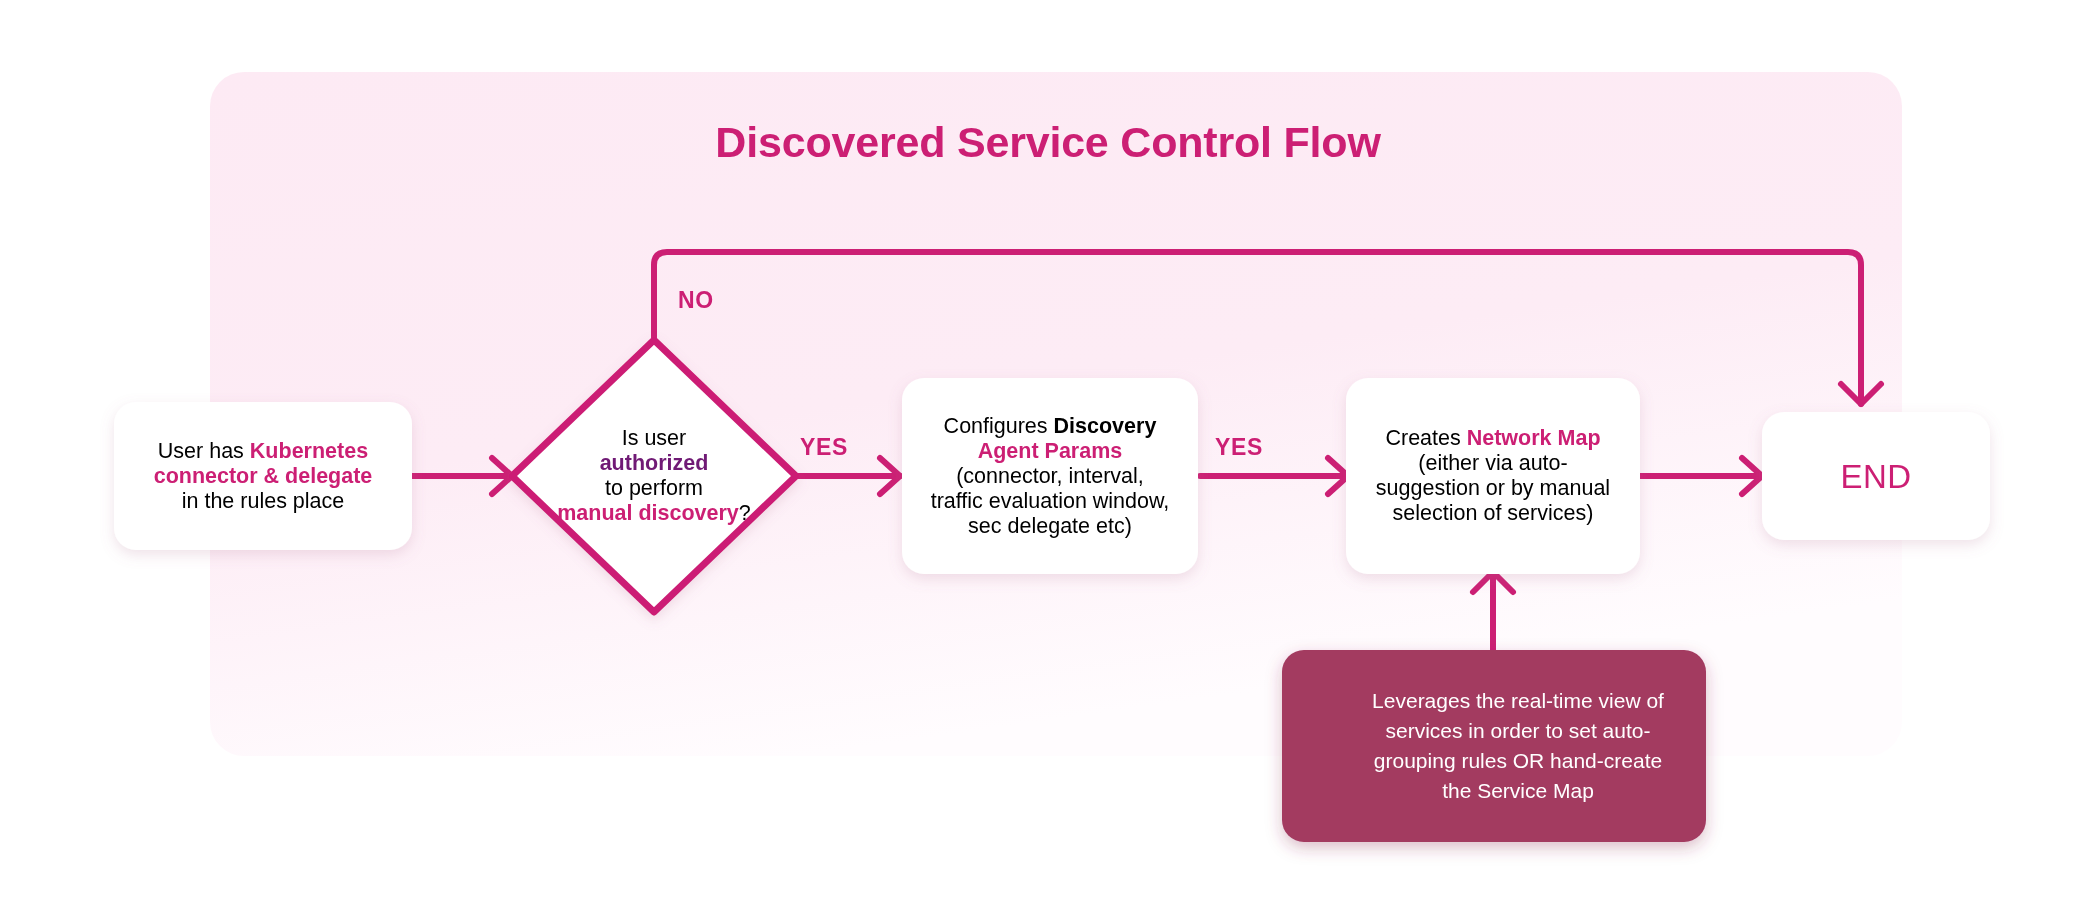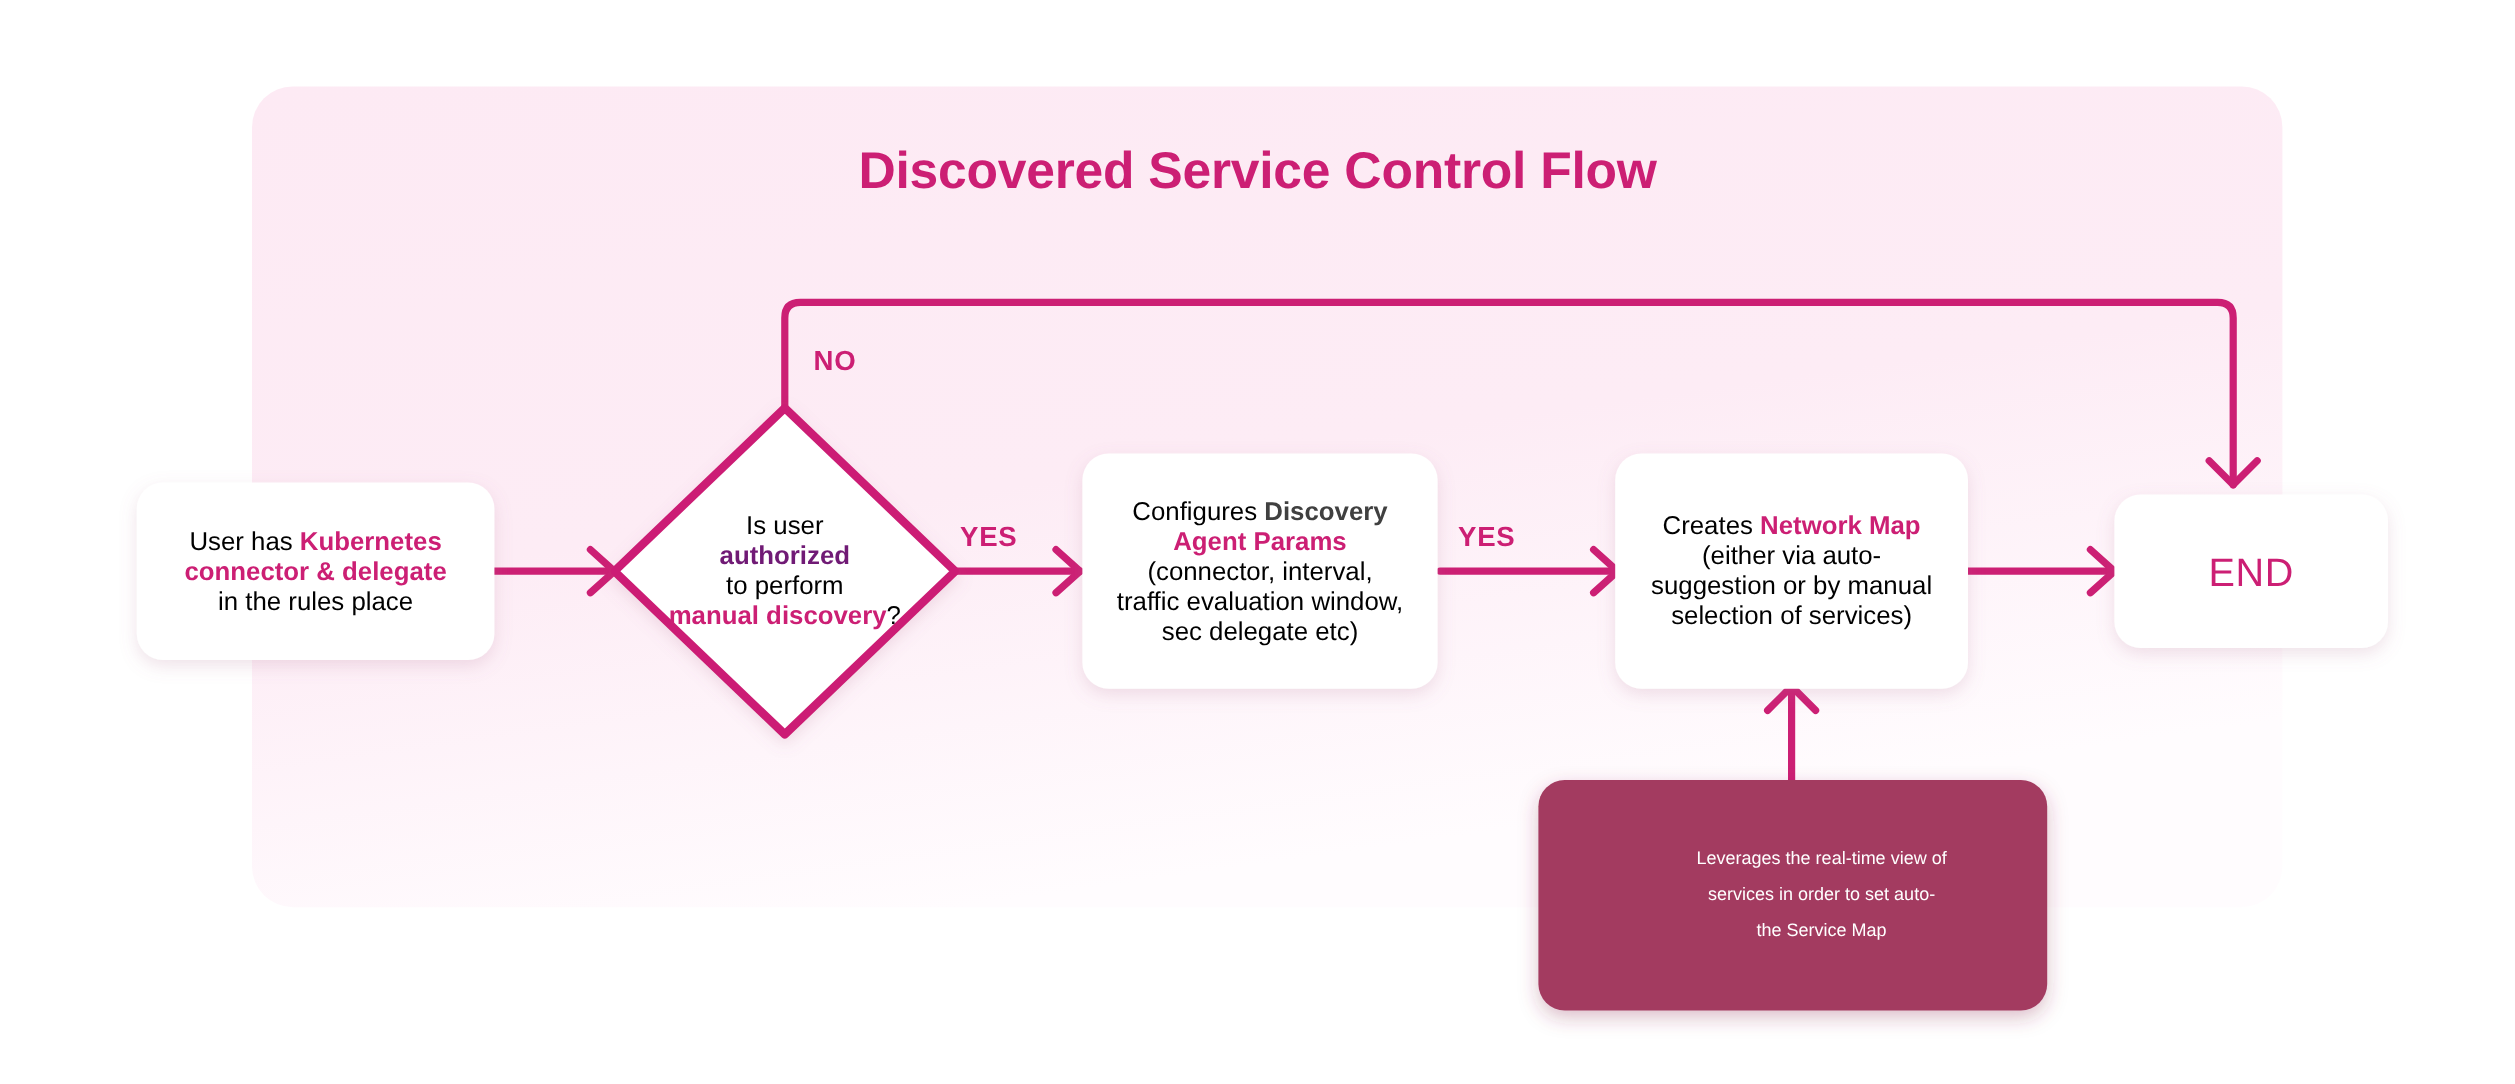--- a/index.html
+++ b/index.html
@@ -41,21 +41,21 @@
     line-height: 25px;
   }
   .node-text .hl {
     font-weight: bold;
   }
   .end-text {
     font-size: 33px;
     letter-spacing: 0.5px;
   }
   .note-text {
-    font-size: 15px;
+    font-size: 21px;
     line-height: 30px;
     color: #ffffff;
     margin-left: 48px;
   }
   .fo-wrap {
     width: 100%;
     height: 100%;
     display: flex;
     align-items: center;
     justify-content: center;
@@ -144,21 +144,21 @@
         </div>
       </foreignObject>
     </g>
 
     <g>
       <rect x="902" y="378" width="296" height="196" rx="22" ry="22" fill="#ffffff" filter="url(#cardShadow)"></rect>
       <foreignObject x="902" y="378" width="296" height="196">
         <div xmlns="http://www.w3.org/1999/xhtml" class="fo-wrap">
           <div class="node-text">
             <div>
-              <span>Configures </span><span class="hl" style="color:#404040">Discovery</span>
+              <span>Configures </span><span class="hl" style="color:#000000">Discovery</span>
             </div>
             <div class="hl" style="color:#cc1f74">Agent Params</div>
             <div>(connector, interval,</div>
             <div>traffic evaluation window,</div>
             <div>sec delegate etc)</div>
           </div>
         </div>
       </foreignObject>
     </g>
 
@@ -183,19 +183,20 @@
       <text class="end-text" x="1876" y="488" text-anchor="middle" fill="#cc1f74">END</text>
     </g>
 
     <g>
       <rect x="1282" y="650" width="424" height="192" rx="22" ry="22" fill="#a33a60" filter="url(#noteShadow)"></rect>
       <foreignObject x="1282" y="650" width="424" height="192">
         <div xmlns="http://www.w3.org/1999/xhtml" class="fo-wrap">
           <div class="note-text">
             <div>Leverages the real-time view of</div>
             <div>services in order to set auto-</div>
+            <div>grouping rules OR hand-create</div>
             <div>the Service Map</div>
           </div>
         </div>
       </foreignObject>
     </g>
   </svg>
 </div>
 
 </body></html>

